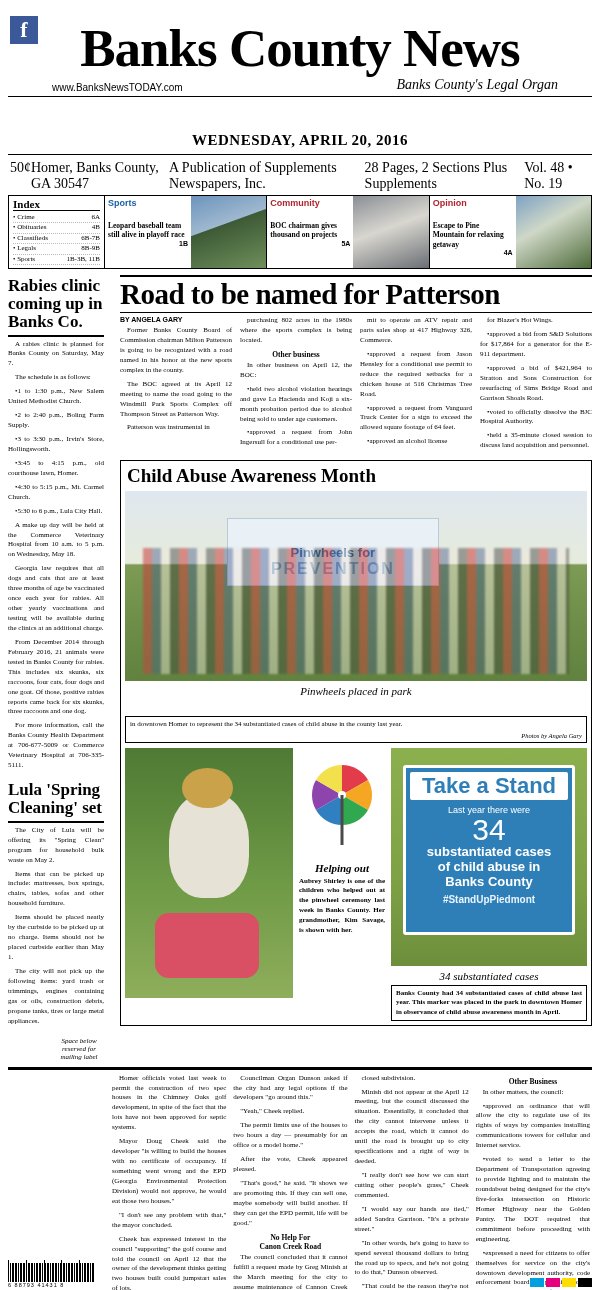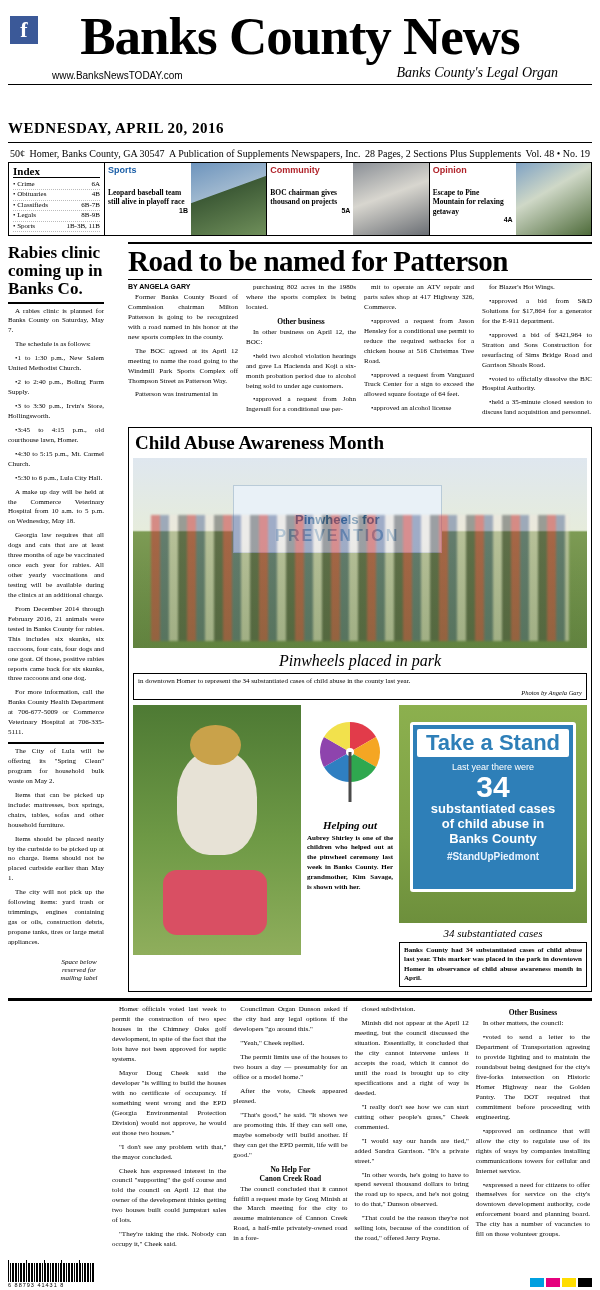--- a/index.html
+++ b/index.html
@@ -22,36 +22,36 @@
     font-family: "Liberation Serif", serif; font-weight: bold; font-size: 22px;
     text-align: center; line-height: 28px;
   }
   .paper-title {
     text-align: center;
     font-family: "Liberation Serif", serif;
     font-weight: bold;
     font-size: 53px;
     letter-spacing: -1px;
     line-height: 1.0;
-    margin: 4px 0 2px 0;
+    margin: 16px 0 2px 0;
   }
   .masthead-sub {
     display: flex; justify-content: space-between; align-items: flex-end;
     padding: 0 34px 0 44px; font-size: 10px;
   }
   .masthead-sub .site { font-family: "Liberation Sans", sans-serif; font-size: 10px; }
   .masthead-sub .organ { font-style: italic; font-size: 14px; }
   .rule-thin { border-top: 1px solid #000; margin: 3px 0; }
   .dateline {
-    font-weight: bold; font-size: 15px;
+    text-align: center; font-weight: bold; font-size: 15px;
     letter-spacing: 0.5px; padding: 3px 0 2px; margin-top: 32px;
   }
   .infoline {
     display: flex; justify-content: space-between;
-    font-size: 10px; padding: 2px 2px 3px;
+    font-size: 14px; padding: 2px 2px 3px;
   }
 
   
   .promo-strip {
     display: flex; border: 1px solid #000; height: 74px; margin-bottom: 6px;
     background: #fff;
   }
   .promo-index { width: 96px; border-right: 1px solid #000; padding: 2px 4px; }
   .promo-index h4 {
     margin: 0 0 2px 0; font-size: 11px; font-weight: bold;
@@ -74,21 +74,21 @@
   .promo-kicker.community { color: #b0232a; }
   .promo-kicker.opinion { color: #b0232a; }
   .promo-head { font-size: 7.5px; line-height: 1.25; font-weight: bold; }
   .promo-page { font-family: "Liberation Sans", sans-serif; font-size: 7px; font-weight: bold; text-align: right; }
   .promo-photo { flex: 1; }
   .ph-sports { background: linear-gradient(160deg,#6d94bd 0%,#9fb8cf 40%,#3d5a36 41%,#6f8f5a 100%); }
   .ph-comm { background: linear-gradient(160deg,#8a8f96 0%,#d8d6cf 45%,#6a6e74 100%); }
   .ph-opinion { background: linear-gradient(150deg,#7fa2c4 0%,#cfd8c7 40%,#4e6b3a 100%); }
 
   
-  .body-grid { display: flex; gap: 24px; }
+  .body-grid { display: flex; gap: 16px; }
   .col-left { width: 96px; }
   .col-right { flex: 1; }
 
   .story-head-left {
     font-size: 17px; font-weight: bold; line-height: 1.05; margin: 2px 0 4px;
   }
   .rule-left { border-top: 2px solid #000; margin: 2px 0 3px; }
   p.body { font-size: 7px; line-height: 1.42; margin: 0 0 4px 0; text-align: justify; text-indent: 7px; }
 
   
@@ -96,21 +96,21 @@
     font-size: 29px; font-weight: bold; line-height: 1.0;
     margin: 0 0 3px 0; letter-spacing: -0.5px;
   }
   .byline { font-family: "Liberation Sans", sans-serif; font-size: 7px; font-weight: bold; margin-bottom: 3px; }
   .subhead { font-size: 7.5px; font-weight: bold; text-align: center; margin: 3px 0 2px; }
 
   
   .pkg { border: 1px solid #000; margin-top: 5px; padding: 4px; }
   .pkg-title { font-size: 19px; font-weight: bold; margin: 0 0 4px 2px; }
   .photo-main { height: 190px; position: relative; overflow: hidden; background:#cfd6c4; }
-  .cap-title { text-align: center; font-size: 16px; font-style: italic; margin: 4px 0 3px; }
+  .cap-title { text-align: center; font-size: 11px; font-style: italic; margin: 4px 0 19px; }
   .cap-body { font-size: 7px; line-height: 1.35; text-align: justify; }
   .cap-credit { font-size: 6.5px; font-style: italic; text-align: right; margin-top: 2px; }
   .cap-box { border: 1px solid #000; padding: 3px 4px; }
   .pkg-bottom { display: flex; gap: 6px; margin-top: 5px; }
   .pkg-b-left { width: 168px; }
   .pkg-b-mid { width: 86px; }
   .pkg-b-right { flex: 1; }
   .photo-kid { height: 250px; background: #5d7a3e; position: relative; overflow: hidden; }
   .photo-sign { height: 218px; background: #7fa33f; position: relative; overflow: hidden; }
 
@@ -230,20 +230,21 @@
       <p class="body">•2 to 2:40 p.m., Boling Farm Supply.</p>
       <p class="body">•3 to 3:30 p.m., Irvin's Store, Hollingsworth.</p>
       <p class="body">•3:45 to 4:15 p.m., old courthouse lawn, Homer.</p>
       <p class="body">•4:30 to 5:15 p.m., Mt. Carmel Church.</p>
       <p class="body">•5:30 to 6 p.m., Lula City Hall.</p>
       <p class="body">A make up day will be held at the Commerce Veterinary Hospital from 10 a.m. to 5 p.m. on Wednesday, May 18.</p>
       <p class="body">Georgia law requires that all dogs and cats that are at least three months of age be vaccinated once each year for rabies. All other yearly vaccinations and testing will be available during the clinics at an additional charge.</p>
       <p class="body">From December 2014 through February 2016, 21 animals were tested in Banks County for rabies. This includes six skunks, six raccoons, four cats, four dogs and one goat. Of those, positive rabies reports came back for six skunks, three raccoons and one dog.</p>
       <p class="body">For more information, call the Banks County Health Department at 706-677-5009 or Commerce Veterinary Hospital at 706-335-5111.</p>
 
+      <div class="story-head-left" style="margin-top:10px">Lula 'Spring Cleaning' set</div>
       <div class="rule-left"></div>
       <p class="body">The City of Lula will be offering its "Spring Clean" program for household bulk waste on May 2.</p>
       <p class="body">Items that can be picked up include: mattresses, box springs, chairs, tables, sofas and other household furniture.</p>
       <p class="body">Items should be placed neatly by the curbside to be picked up at no charge. Items should not be placed curbside earlier than May 1.</p>
       <p class="body">The city will not pick up the following items: yard trash or trimmings, engines containing gas or oils, construction debris, propane tanks, tires or large metal appliances.</p>
       <div class="ad-note">Space below reserved for mailing label</div>
     </div>
 
     <div class="col-right">
 
@@ -331,21 +332,21 @@
             </div>
             <div style="font-size:11px;font-style:italic;font-weight:bold;text-align:center;margin:2px 0 3px">Helping out</div>
             <div style="font-size:7px;line-height:1.4;text-align:justify;font-weight:bold">Aubrey Shirley is one of the children who helped out at the pinwheel ceremony last week in Banks County. Her grandmother, Kim Savage, is shown with her.</div>
           </div>
           <div class="pkg-b-right">
             <div class="photo-sign">
               <div style="position:absolute;inset:0;background:linear-gradient(to bottom,#8cb04e 0%,#7ea145 60%,#6d8f3c 100%)"></div>
               <div style="position:absolute;left:6%;top:8%;right:6%;bottom:14%;background:#2e7fb8;border:3px solid #fff;border-radius:3px;padding:4px;color:#fff;text-align:center;font-family:'Liberation Sans',sans-serif;">
                 <div style="background:#fff;color:#2e7fb8;font-size:22px;font-weight:bold;border-radius:2px;padding:1px 0">Take a Stand</div>
                 <div style="font-size:9px;margin-top:5px">Last year there were</div>
-                <div style="font-size:30px;font-weight:bold;line-height:1">34</div>
+                <div style="font-size:30px;font-weight:normal;line-height:1">34</div>
                 <div style="font-size:13px;font-weight:bold;line-height:1.15">substantiated cases</div>
                 <div style="font-size:13px;font-weight:bold;line-height:1.15">of child abuse in</div>
                 <div style="font-size:13px;font-weight:bold;line-height:1.15">Banks County</div>
                 <div style="font-size:10px;font-weight:bold;margin-top:4px;color:#eaf4ff">#StandUpPiedmont</div>
               </div>
             </div>
             <div style="font-size:11px;font-style:italic;text-align:center;margin:4px 0 3px">34 substantiated cases</div>
             <div class="cap-box cap-body" style="font-weight:bold">Banks County had 34 substantiated cases of child abuse last year. This marker was placed in the park in downtown Homer in observance of child abuse awareness month in April.</div>
           </div>
         </div>
@@ -379,22 +380,22 @@
       <p class="body">closed subdivision.</p>
       <p class="body">Minish did not appear at the April 12 meeting, but the council discussed the situation. Essentially, it concluded that the city cannot intervene unless it accepts the road, which it cannot do until the road is brought up to city specifications and a right of way is deeded.</p>
       <p class="body">"I really don't see how we can start cutting other people's grass," Cheek commented.</p>
       <p class="body">"I would say our hands are tied," added Sandra Garrison. "It's a private street."</p>
       <p class="body">"In other words, he's going to have to spend several thousand dollars to bring the road up to specs, and he's not going to do that," Dunson observed.</p>
       <p class="body">"That could be the reason they're not selling lots, because of the condition of the road," offered Jerry Payne.</p>
     </div>
     <div style="flex:1">
       <div class="subhead-s">Other Business</div>
       <p class="body">In other matters, the council:</p>
+      <p class="body">•approved an ordinance that will allow the city to regulate use of its rights of ways by companies installing communications towers for cellular and Internet service.</p>
       <p class="body">•voted to send a letter to the Department of Transportation agreeing to provide lighting and to maintain the roundabout being designed for the city's five-forks intersection on Historic Homer Highway near the Golden Pantry. The DOT required that commitment before proceeding with engineering.</p>
-      <p class="body">•approved an ordinance that will allow the city to regulate use of its rights of ways by companies installing communications towers for cellular and Internet service.</p>
       <p class="body">•expressed a need for citizens to offer themselves for service on the city's downtown development authority, code enforcement board and planning board. The city has a number of vacancies to fill on those volunteer groups.</p>
     </div>
   </div>
 
   <div class="barcode-wrap">
     <div class="barcode" id="barcode-bars">
         <i style="width:2px;height:100%"></i>
         <i style="width:1px;height:86%"></i>
         <i style="width:1px;height:86%"></i>
         <i style="width:1px;height:86%"></i>

